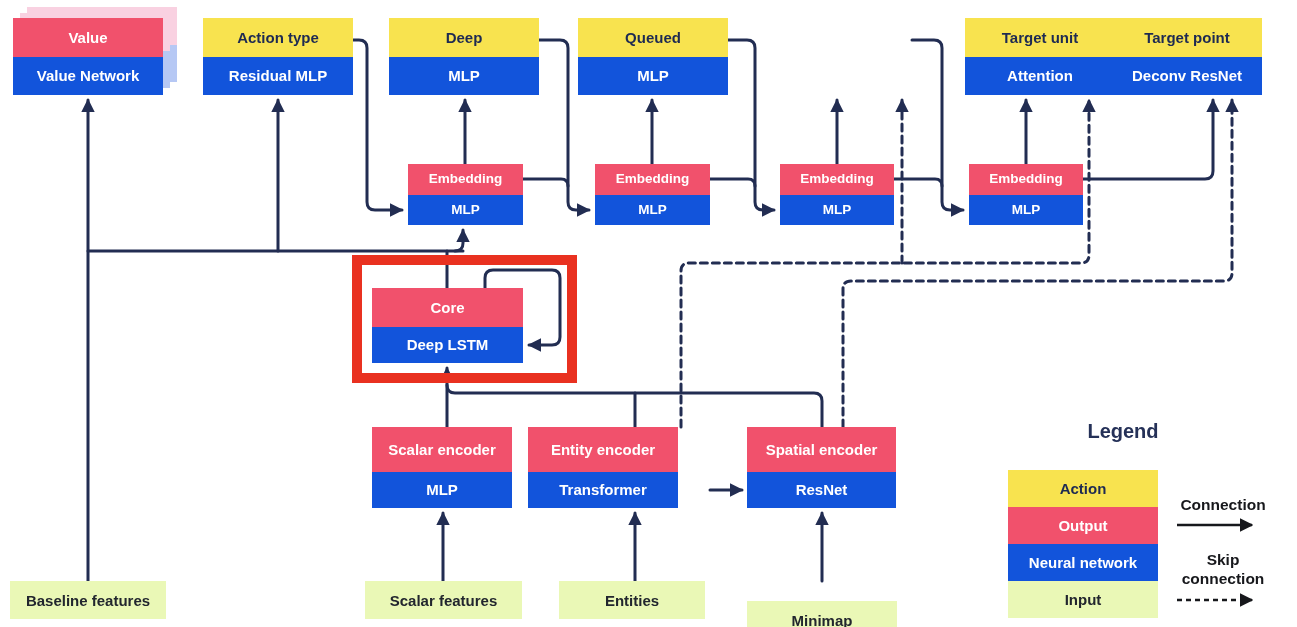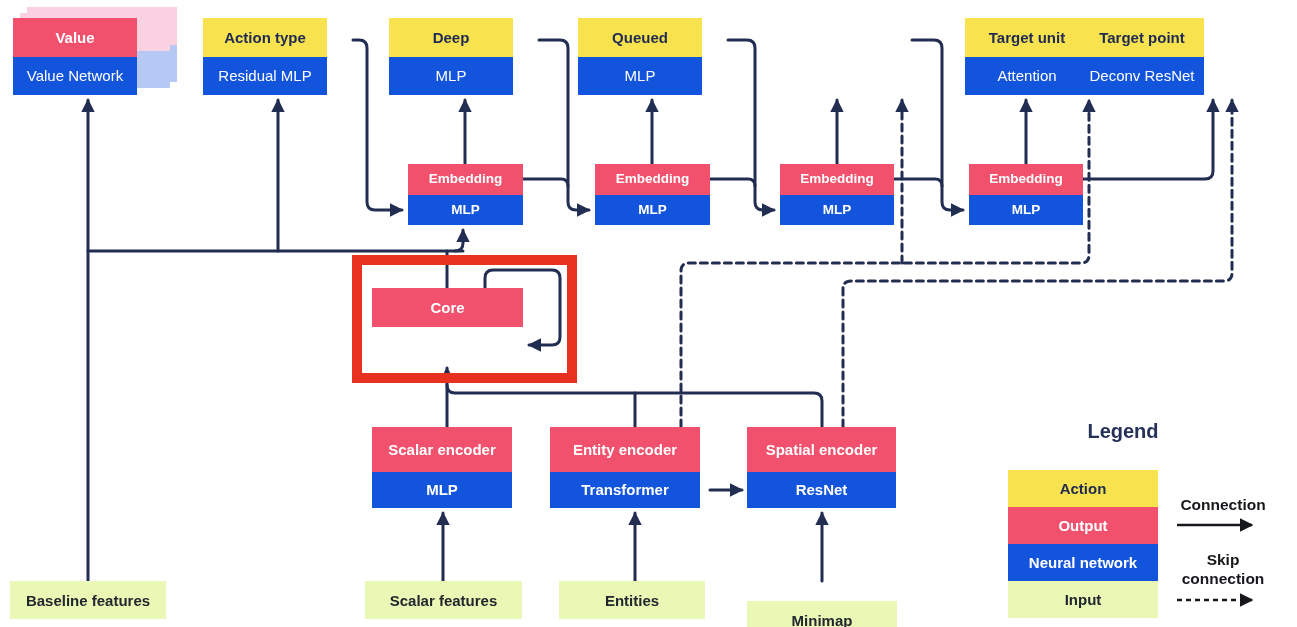--- a/index.html
+++ b/index.html
@@ -7,23 +7,23 @@
     position:relative;
     width:1297px;height:627px;
     background:#ffffff;
     font-family:"Liberation Sans","DejaVu Sans",sans-serif;
     overflow:hidden;
   }
   #wires{position:absolute;left:0;top:0;z-index:1;}
   .blk{position:absolute;z-index:3;display:flex;flex-direction:column;text-align:center;}
   .blk .half{display:flex;align-items:center;justify-content:center;line-height:1.05;}
   
-  .row1{width:124px;}
+  .row1{width:150px;}
   .row1 .t{height:39px;background:#F8E34F;color:#1E2A52;font-weight:700;font-size:15px;}
-  .row1 .b{height:38px;background:#1254DB;color:#ffffff;font-weight:400;font-size:15px;}
+  .row1 .b{height:38px;background:#1254DB;color:#ffffff;font-weight:700;font-size:15px;}
   .row1 .t.red{background:#F1516C;color:#ffffff;}
   
   .emb{width:115px;}
   .emb .t{height:31px;background:#F1516C;color:#ffffff;font-weight:600;font-size:13.5px;}
   .emb .b{height:30px;background:#1254DB;color:#ffffff;font-weight:600;font-size:13.5px;}
   
   .core{width:151px;}
   .core .t{height:39px;background:#F1516C;color:#ffffff;font-weight:600;font-size:15px;}
   .core .b{height:36px;background:#1254DB;color:#ffffff;font-weight:600;font-size:15px;}
   
@@ -145,21 +145,21 @@
     <div class="half b">MLP</div>
   </div>
   <div class="blk row1" style="left:578px;top:18px;">
     <div class="half t">Queued</div>
     <div class="half b">MLP</div>
   </div>
   <div class="blk row1" style="left:945px;top:18px;padding-left:20px;">
     <div class="half t">Target unit</div>
     <div class="half b">Attention</div>
   </div>
-  <div class="blk row1" style="left:1080px;top:18px;">
+  <div class="blk row1" style="left:1112px;top:18px;">
     <div class="half t">Target point</div>
     <div class="half b">Deconv ResNet</div>
   </div>
 
   <div class="blk emb" style="left:408px;top:164px;">
     <div class="half t">Embedding</div>
     <div class="half b">MLP</div>
   </div>
   <div class="blk emb" style="left:595px;top:164px;">
     <div class="half t">Embedding</div>
@@ -169,28 +169,29 @@
     <div class="half t">Embedding</div>
     <div class="half b">MLP</div>
   </div>
   <div class="blk emb" style="left:969px;top:164px;width:114px;">
     <div class="half t">Embedding</div>
     <div class="half b">MLP</div>
   </div>
 
   <div class="blk core" style="left:372px;top:288px;">
     <div class="half t">Core</div>
+    <div class="half b">Deep LSTM</div>
   </div>
   <div id="core-highlight"></div>
 
   <div class="blk enc" style="left:372px;top:427px;width:140px;">
     <div class="half t">Scalar encoder</div>
     <div class="half b">MLP</div>
   </div>
-  <div class="blk enc" style="left:550px;top:427px;width:150px;text-align:right;">
+  <div class="blk enc" style="left:528px;top:427px;width:150px;text-align:right;">
     <div class="half t">Entity encoder</div>
     <div class="half b">Transformer</div>
   </div>
   <div class="blk enc" style="left:747px;top:427px;width:149px;">
     <div class="half t">Spatial encoder</div>
     <div class="half b">ResNet</div>
   </div>
 
   <div class="inp" style="left:10px;top:581px;width:156px;">Baseline features</div>
   <div class="inp" style="left:365px;top:581px;width:157px;">Scalar features</div>

